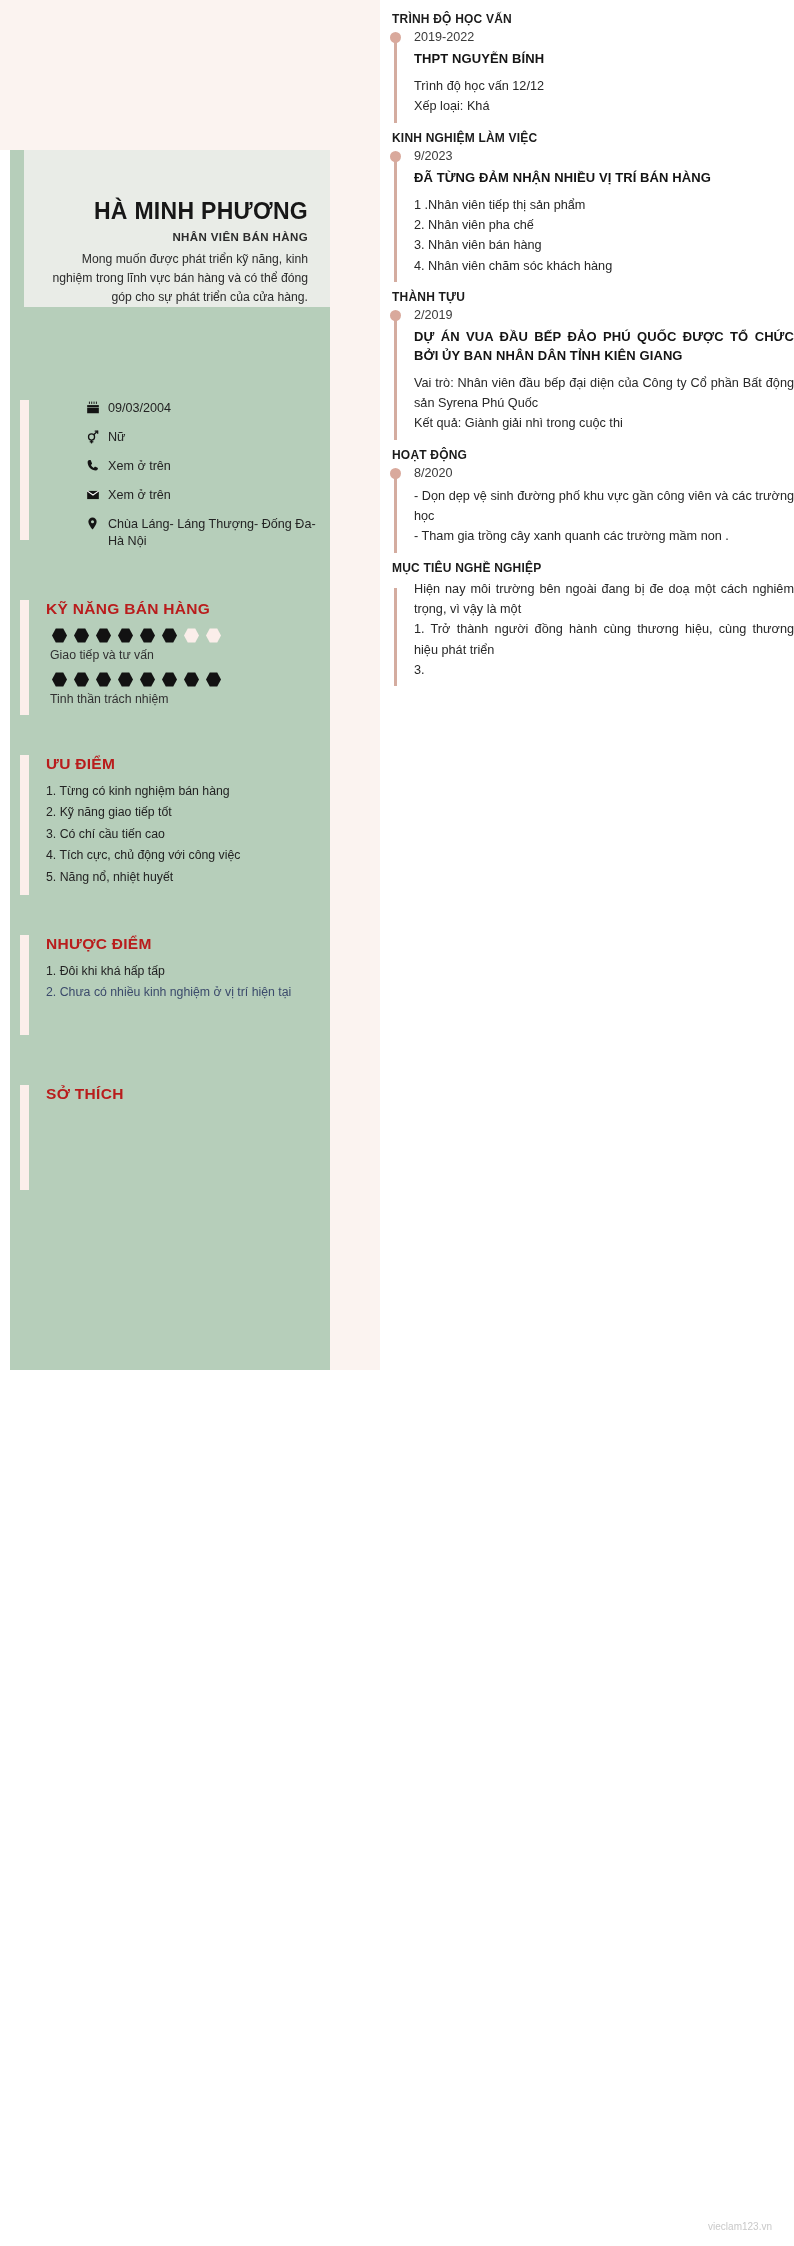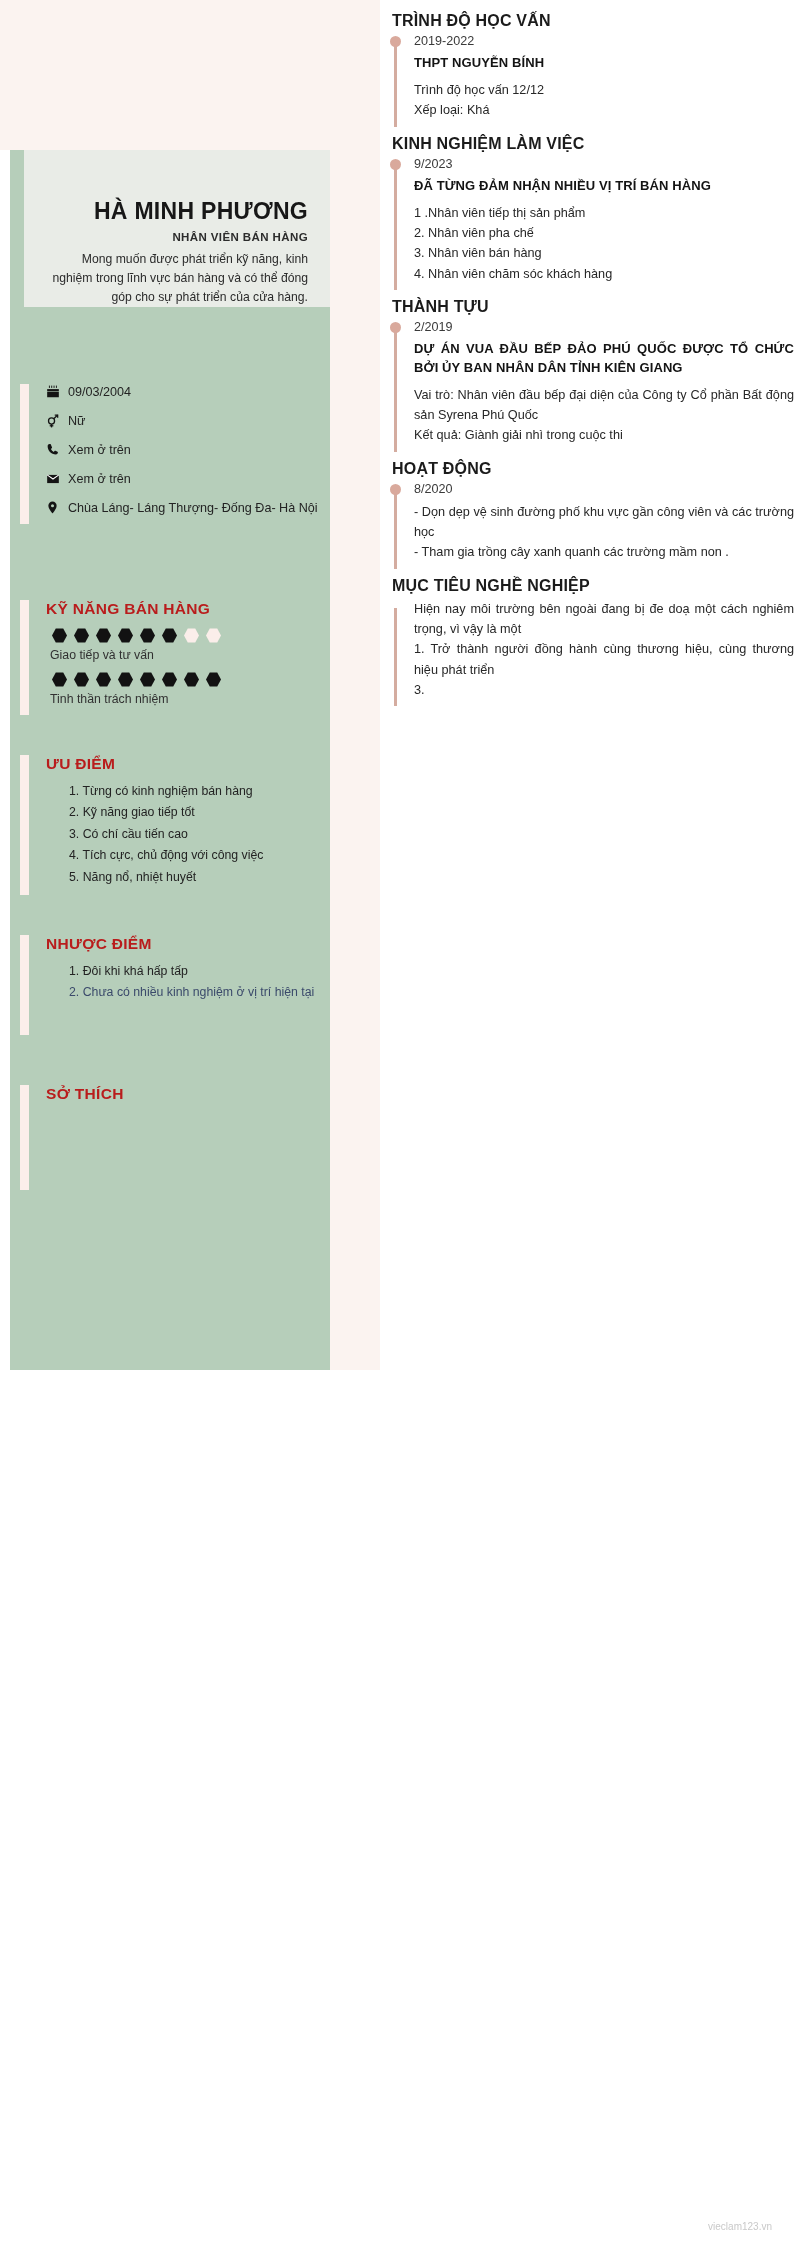--- a/index.html
+++ b/index.html
@@ -151,39 +151,39 @@
     clip-path: polygon(25% 3%, 75% 3%, 100% 50%, 75% 97%, 25% 97%, 0% 50%);
   }
   .hexdot.off { background: #fbeeea; }
   .skill-label {
     font-size: 12.3px;
     color: #313131;
     margin: 3px 0 2px 4px;
   }
 
   
-  .num-list { margin-top: 6px; margin-left: 23px; }
+  .num-list { margin-top: 6px; }
   .num-item {
     font-size: 12.3px;
     color: #232323;
     line-height: 1.58;
     margin-bottom: 2px;
   }
   .num-item.tinted { color: #3b4a6b; }
 
   
   .right-col {
     position: absolute;
     left: 380px;
     top: 0px;
     width: 414px;
   }
   .r-section { margin-bottom: 2px; position: relative; }
   .r-title {
-    font-size: 16px;
+    font-size: 12px;
     font-weight: bold;
     color: #1b1b1b;
     letter-spacing: 0.2px;
     margin-bottom: 2px;
     padding-left: 12px;
   }
   .r-timeline {
     position: relative;
     padding-left: 34px;
     padding-top: 2px;
@@ -248,21 +248,21 @@
     <div class="green-panel"></div>
 
     <div class="name-card">
       <div class="name-card-inner">
         <div class="cv-name">HÀ MINH PHƯƠNG</div>
         <div class="cv-role">NHÂN VIÊN BÁN HÀNG</div>
         <div class="cv-summary">Mong muốn được phát triển kỹ năng, kinh nghiệm trong lĩnh vực bán hàng và có thể đóng góp cho sự phát triển của cửa hàng.</div>
       </div>
     </div>
 
-    <div class="sb-block" style="top:384px;">
+    <div class="sb-block" style="top:400px;padding-left:40px;">
       <div class="sb-tab" style="height:140px;"></div>
       <div class="sb-body" id="contact-list">
           <div class="contact-row">
             <span class="contact-ico">
               <svg width="14" height="14" viewBox="0 0 24 24" fill="#141414">
                 <rect x="5" y="1" width="1.6" height="4"></rect>
                 <rect x="9" y="1" width="1.6" height="4"></rect>
                 <rect x="13" y="1" width="1.6" height="4"></rect>
                 <rect x="17" y="1" width="1.6" height="4"></rect>
                 <path d="M2 7h20v4H2z"></path>

